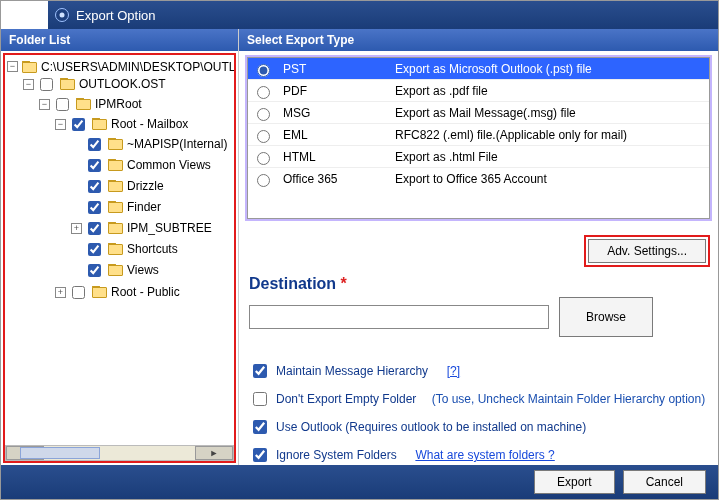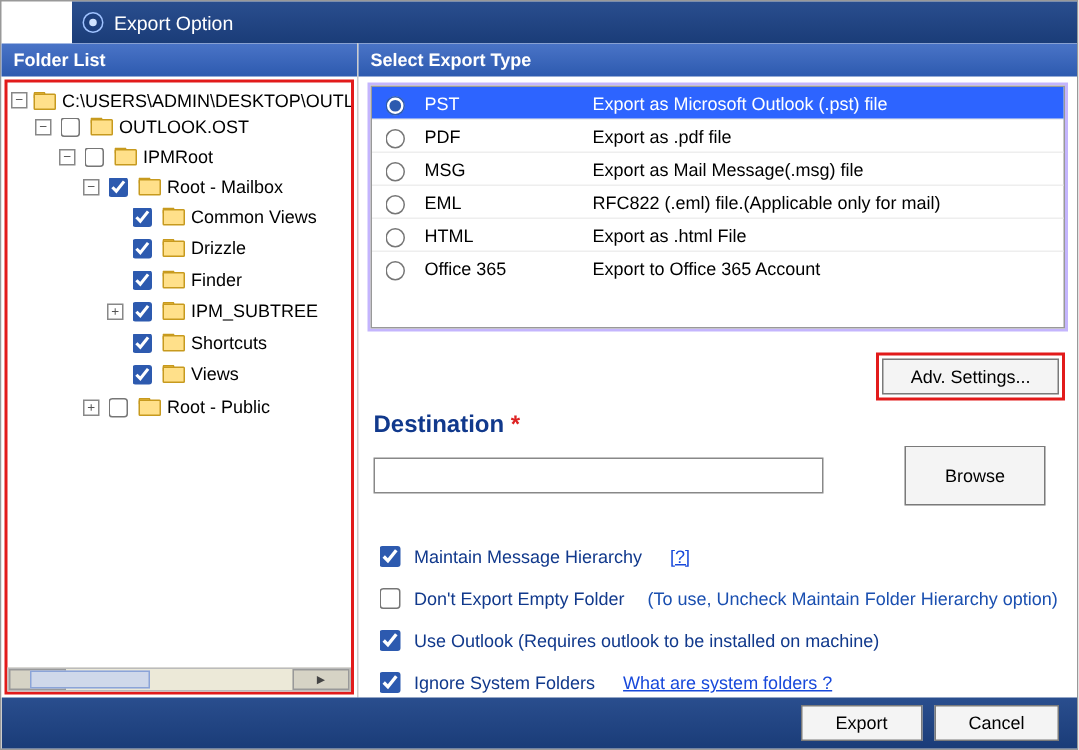--- a/index.html
+++ b/index.html
@@ -97,20 +97,26 @@
                             <span class="toggle">−</span>
                             <input type="checkbox" class="chk" checked="" style="">
                             <span class="folder-icon"></span>
                             <span>Root - Mailbox</span>
                           </span>
                           <ul>
                             <li><span class="node">
                                   <span class="toggle blank"></span>
                                   <input type="checkbox" class="chk" checked="" style="">
                                   <span class="folder-icon"></span>
+                                  <span>~MAPISP(Internal)</span>
+                                </span></li>
+                            <li><span class="node">
+                                  <span class="toggle blank"></span>
+                                  <input type="checkbox" class="chk" checked="" style="">
+                                  <span class="folder-icon"></span>
                                   <span>Common Views</span>
                                 </span></li>
                             <li><span class="node">
                                   <span class="toggle blank"></span>
                                   <input type="checkbox" class="chk" checked="" style="">
                                   <span class="folder-icon"></span>
                                   <span>Drizzle</span>
                                 </span></li>
                             <li><span class="node">
                                   <span class="toggle blank"></span>
@@ -205,21 +211,21 @@
         <div class="adv-border">
           <button class="btn">Adv. Settings...</button>
         </div>
       </div>
 
       <div class="section-label">
         <span>Destination</span> <span class="req">*</span>
       </div>
       <div class="dest-row">
         <input type="text" value="" style="">
-        <button class="btn" style="padding:12px 26px;margin-left:44px;">Browse</button>
+        <button class="btn" style="padding:12px 26px;">Browse</button>
       </div>
 
       <div class="options">
         <div class="opt-row">
           <input type="checkbox" checked="" style="">
           <span>Maintain Message Hierarchy</span>
           &nbsp;&nbsp;
           <span class="help-link">[?]</span>
         </div>
         <div class="opt-row">

